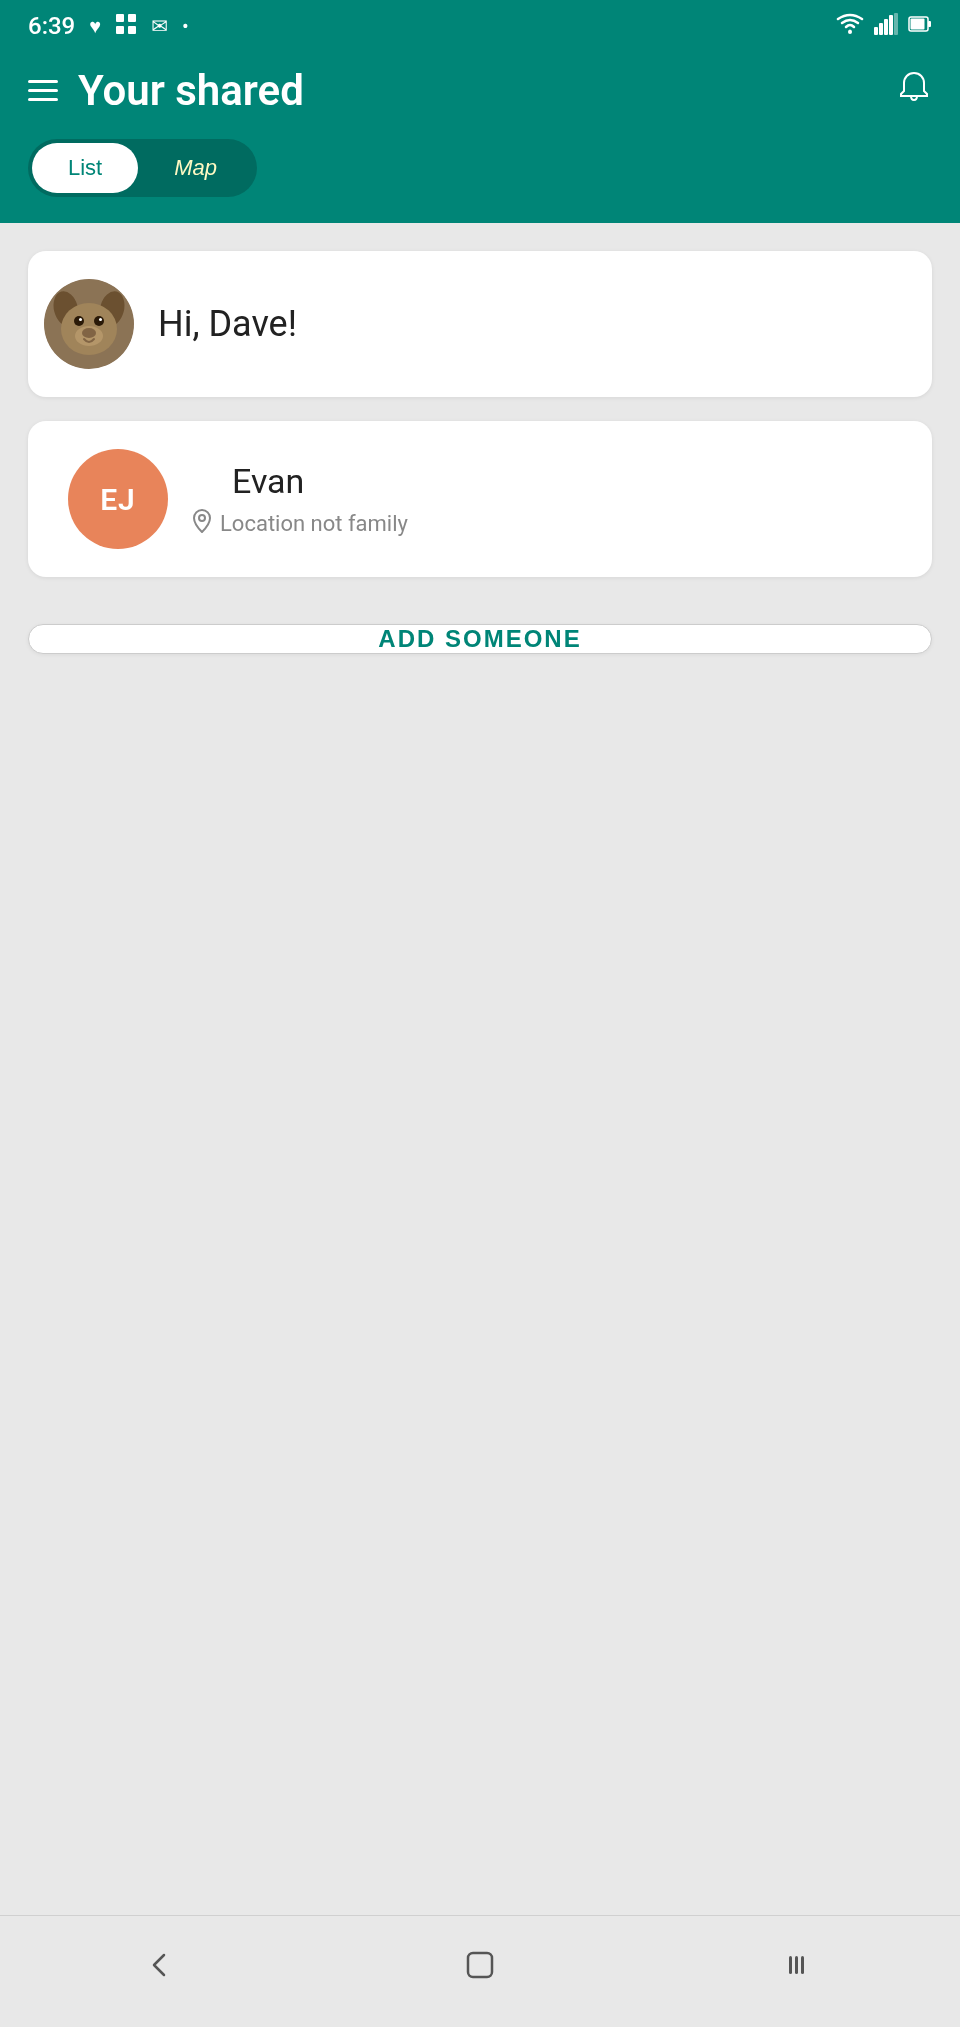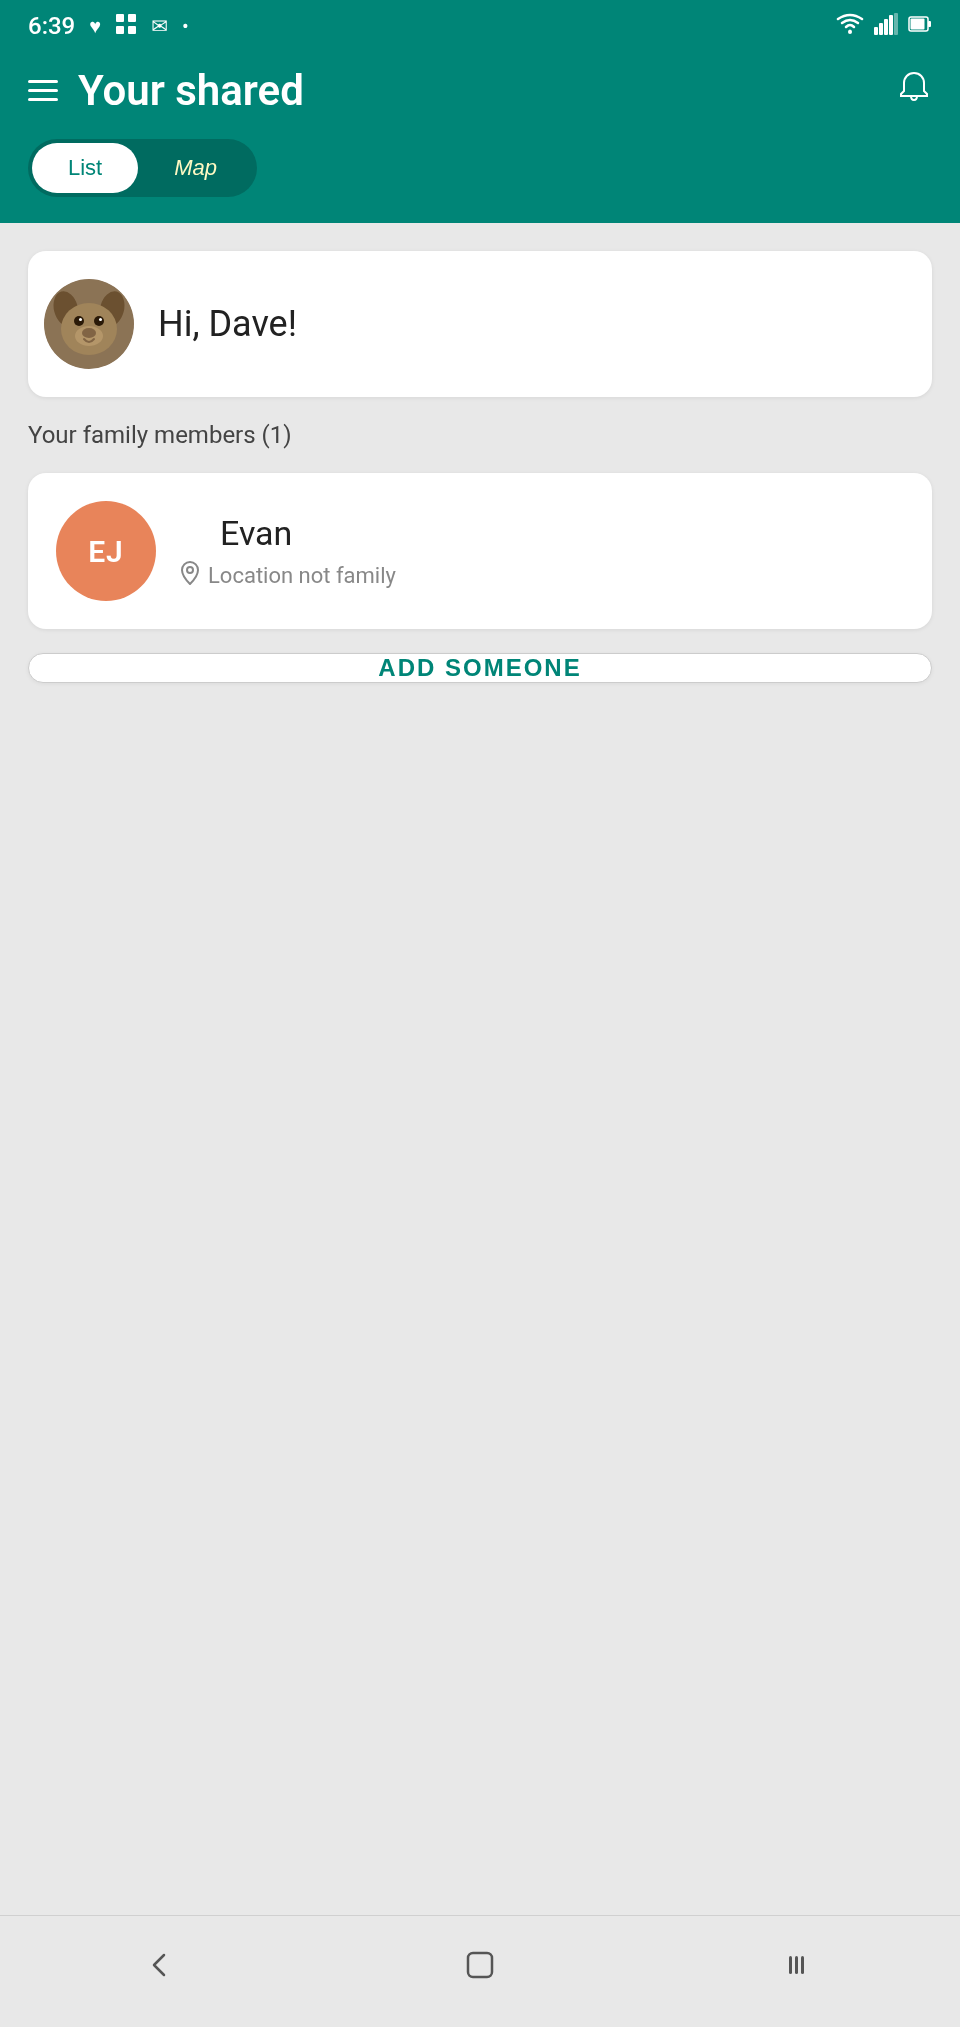--- a/index.html
+++ b/index.html
@@ -152,21 +152,21 @@
     .section-label {
       font-size: 24px;
       color: #444;
       font-weight: 400;
     }
 
     
     .member-card {
       background: white;
       border-radius: 18px;
-      padding: 28px 28px;
+      padding: 28px 40px;
       display: flex;
       align-items: center;
       gap: 24px;
       box-shadow: 0 1px 4px rgba(0,0,0,0.08);
     }
     .member-avatar {
       width: 100px;
       height: 100px;
       border-radius: 50%;
       background: #e8845a;
@@ -210,20 +210,21 @@
       border: 1.5px solid #ccc;
       border-radius: 18px;
       text-align: center;
       cursor: pointer;
       color: #008577;
       font-size: 24px;
       font-weight: 600;
       letter-spacing: 2px;
       box-shadow: 0 1px 4px rgba(0,0,0,0.06);
       width: 100%;
+      margin-top: 23px;
     }
 
     
     .spacer {
       flex: 1;
     }
 
     
     .bottom-nav {
       background: #e8e8e8;
@@ -337,21 +338,20 @@
         <ellipse cx="45" cy="54" rx="7" ry="5" fill="#3a2010"></ellipse>
 
         <path d="M40 60 Q45 66 50 60" stroke="#3a2010" stroke-width="2" fill="none" stroke-linecap="round"></path>
 
         <ellipse cx="45" cy="57" rx="14" ry="10" fill="#c8a878" opacity="0.5"></ellipse>
       </svg>
     </div>
     <span class="greeting-text">Hi, Dave!</span>
   </div>
 
-  <div class="section-label">Your family members (1)</div>
 
   <div class="member-card">
     <div class="member-avatar" style="background: rgb(232, 132, 90);">
       <span class="member-initials">EJ</span>
     </div>
     <div class="member-info">
       <span class="member-name">Evan</span>
       <div class="member-location">
         <span class="location-icon">
           <svg width="20" height="24" viewBox="0 0 20 24" fill="none">

